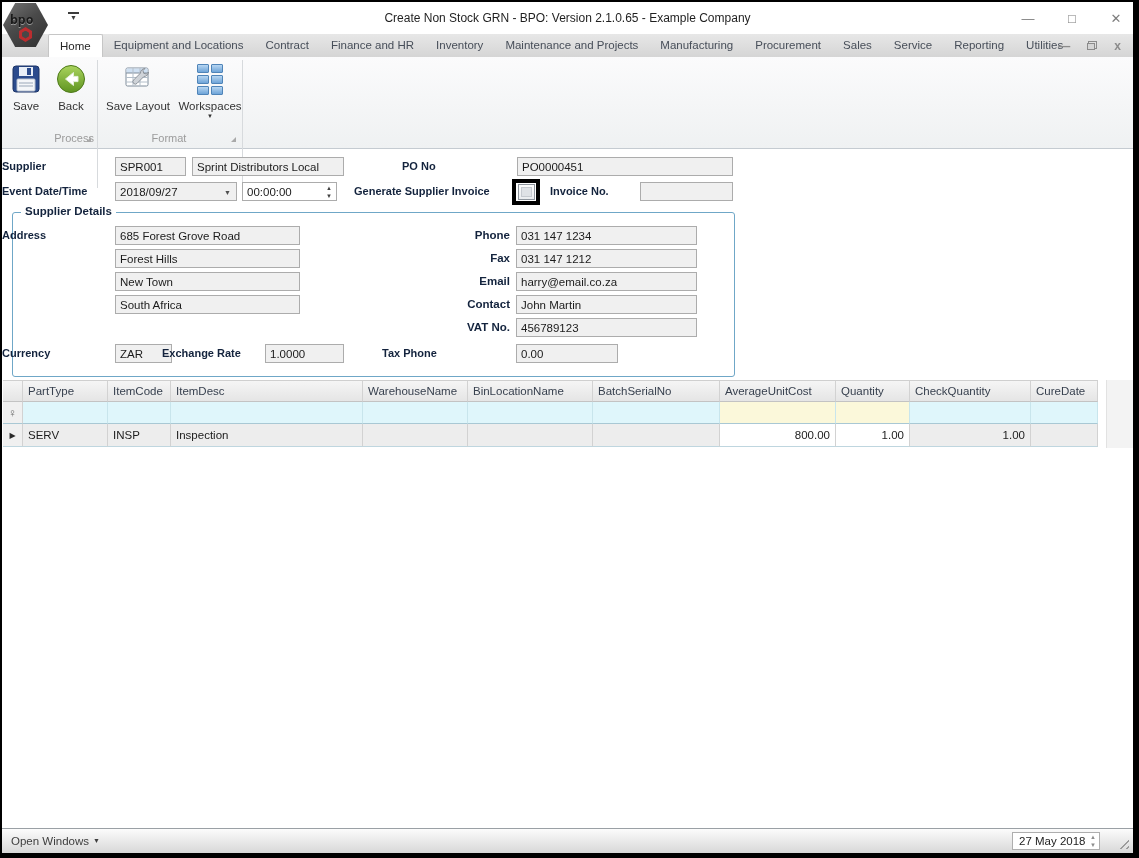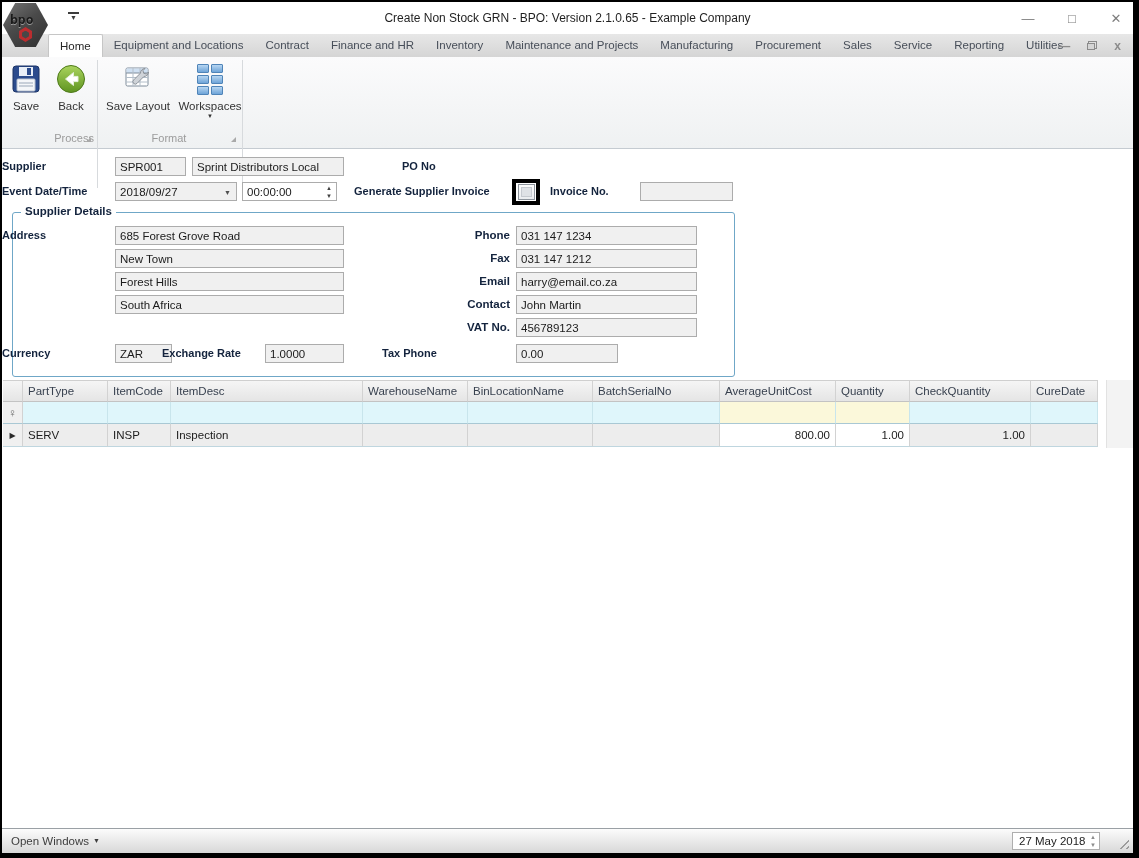--- a/index.html
+++ b/index.html
@@ -70,21 +70,21 @@
            display:flex;align-items:center;justify-content:center;}
   .cbbox{width:15px;height:14px;border:1px solid #8d949c;background:linear-gradient(#fdfdfd,#eaecef);position:relative;}
   .cbbox::after{content:"";position:absolute;left:2px;top:2px;right:2px;bottom:2px;
            background:#dfe2e6;border:1px solid #c6cad0;}
 
   .sdbox{position:absolute;left:10px;top:210px;width:721px;height:163px;
          border:1px solid #6fa7c7;border-radius:3px;}
   .sdtitle{position:absolute;left:8px;top:-8px;background:#fff;padding:0 4px;
            font-weight:bold;font-size:11.5px;color:#13233d;}
   .addrcol{position:absolute;left:113px;top:224px;display:flex;flex-direction:column;gap:4px;}
-  .addrcol .afld{position:static;width:229px;}
+  .addrcol .afld{position:static;width:185px;}
   .detcol{position:absolute;left:380px;top:224px;display:flex;flex-direction:column;gap:4px;}
   .detrow{display:flex;height:19px;}
   .detrow .dlab{width:128px;text-align:right;font-weight:bold;font-size:11.5px;color:#13233d;line-height:19px;}
   .detrow .dfld{position:static;margin-left:6px;width:181px;}
 
   
   .grid{position:absolute;left:1px;top:378px;}
   .grow{display:flex;}
   .gcell{box-sizing:border-box;border-right:1px solid #d2d2d2;padding:0 5px;font-size:11.5px;
          display:flex;align-items:center;white-space:nowrap;overflow:hidden;}
@@ -221,20 +221,21 @@
     <div class="grplbl" style="left:0;width:92px;text-align:right;">Process</div>
     <div class="grparrow" style="left:84px;"></div>
     <div class="grplbl" style="left:97px;width:140px;">Format</div>
     <div class="grparrow" style="left:229px;"></div>
   </div>
 
   <div class="lab" style="left:0;top:155px;width:108px;">Supplier</div>
   <div class="fld" style="left:113px;top:155px;width:71px;">SPR001</div>
   <div class="fld" style="left:190px;top:155px;width:152px;">Sprint Distributors Local</div>
   <div class="lab" style="left:400px;top:155px;width:108px;">PO No</div>
+  <div class="fld" style="left:515px;top:155px;width:216px;">PO0000451</div>
 
   <div class="lab" style="left:0;top:180px;width:108px;">Event Date/Time</div>
   <div class="fld" style="left:113px;top:180px;width:122px;padding-right:16px;">
     <span>2018/09/27</span>
     <span class="dd">▼</span>
   </div>
   <div class="fld fldw" style="left:240px;top:180px;width:95px;padding-right:16px;">
     <span>00:00:00</span>
     <span class="spincol">
       <span>▲</span>
@@ -249,22 +250,22 @@
   </div>
   <div class="lab" style="left:548px;top:180px;width:82px;">Invoice No.</div>
   <div class="fld" style="left:638px;top:180px;width:93px;"></div>
 
   <div class="sdbox">
     <div class="sdtitle">Supplier Details</div>
   </div>
   <div class="lab" style="left:0;top:224px;width:108px;">Address</div>
   <div class="addrcol">
       <div class="fld afld">685 Forest Grove Road</div>
+      <div class="fld afld">Forest Hills</div>
       <div class="fld afld">New Town</div>
-      <div class="fld afld">Forest Hills</div>
       <div class="fld afld">South Africa</div>
     </div>
   <div class="detcol">
       <div class="detrow">
         <div class="dlab">Phone</div>
         <div class="fld dfld">031 147 1234</div>
       </div>
       <div class="detrow">
         <div class="dlab">Fax</div>
         <div class="fld dfld">031 147 1212</div>

